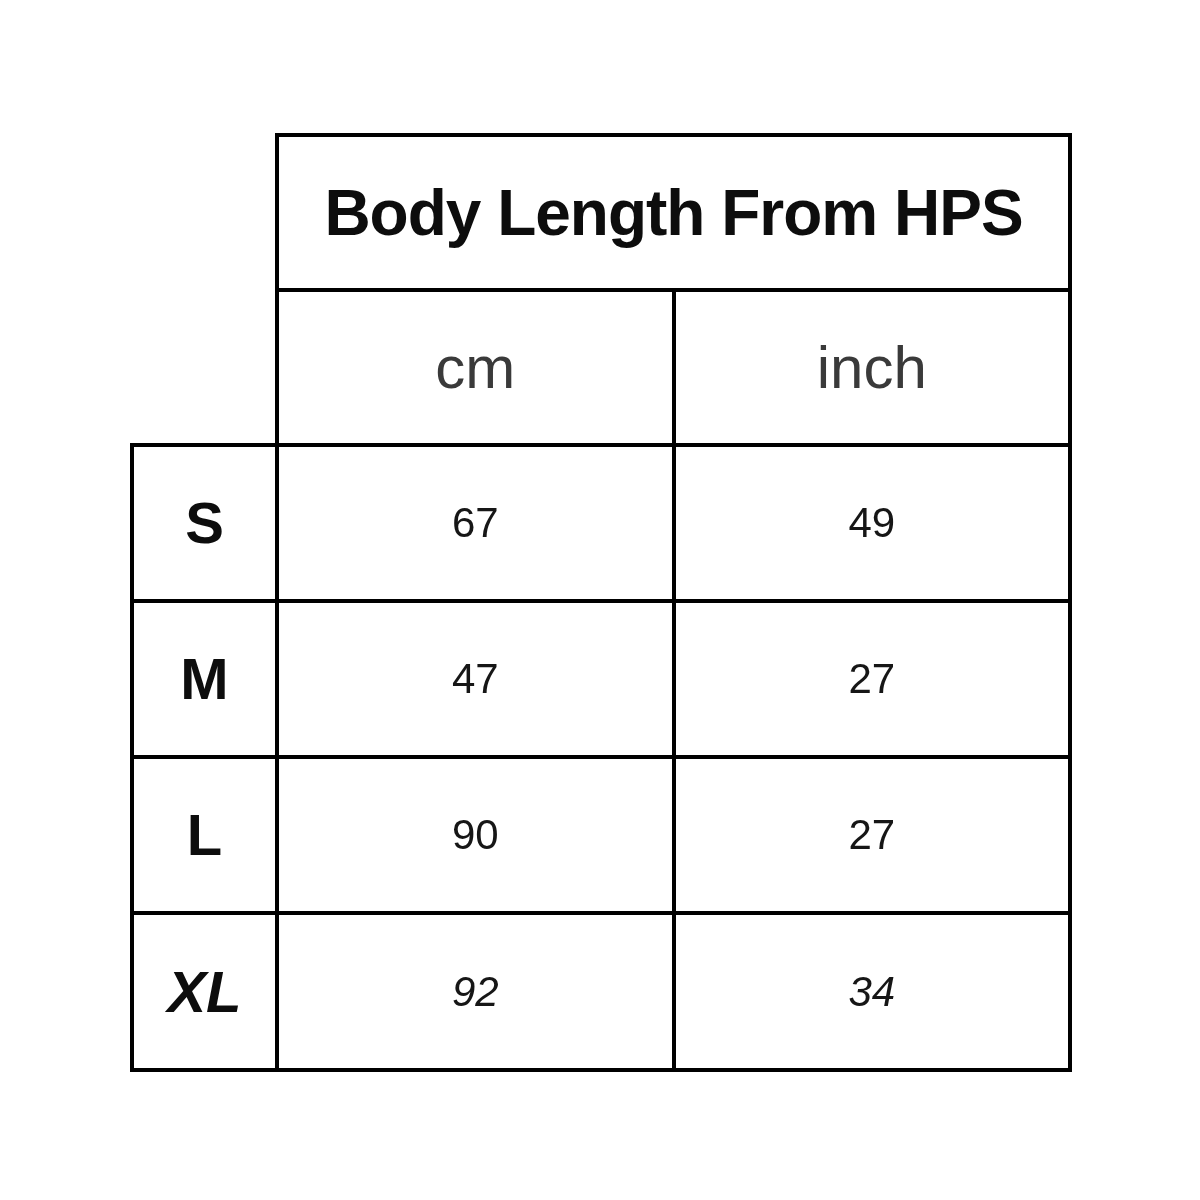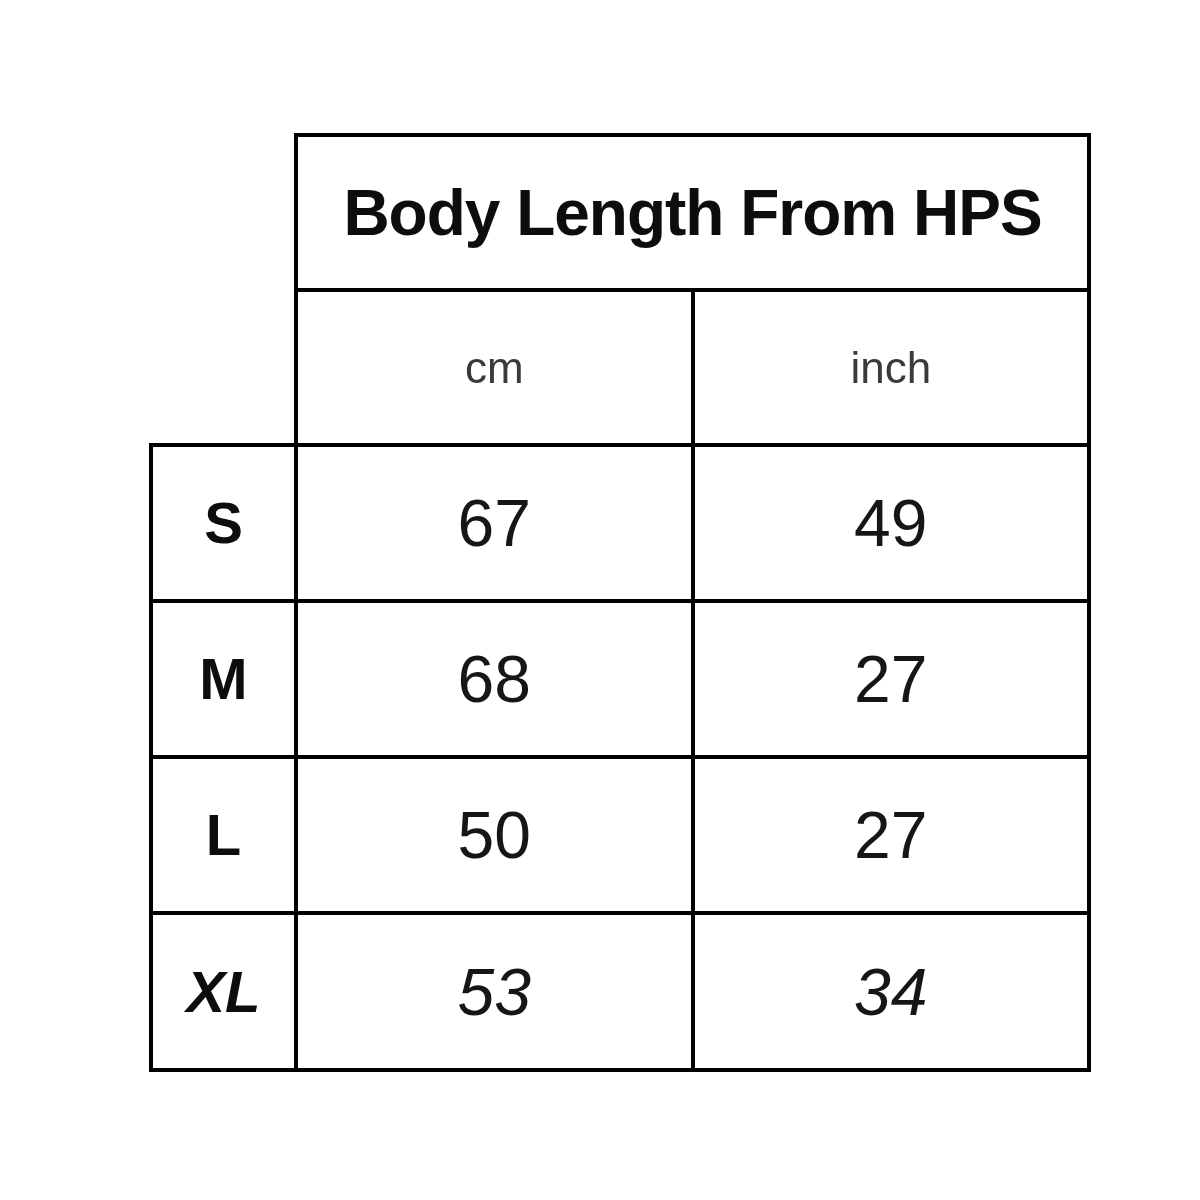--- a/index.html
+++ b/index.html
@@ -11,21 +11,20 @@
     height: 1200px;
     background: var(--background, #ffffff);
     font-family: "Liberation Sans", sans-serif;
     position: relative;
     overflow: hidden;
   }
   .canvas {
     position: absolute;
     inset: 0;
     background: var(--background, #ffffff);
-    margin-left: 19px;
   }
   table.size-table {
     position: absolute;
     left: 130px;
     top: 133px;
     width: 942px;
     height: 935px;
     border-collapse: collapse;
     table-layout: fixed;
   }
@@ -42,33 +41,33 @@
   td.title-cell {
     border: 4px solid var(--border, #000000);
     font-weight: 700;
     font-size: 64px;
     letter-spacing: -1px;
     color: var(--title, #0d0d0d);
   }
   td.unit-cell {
     border: 4px solid var(--border, #000000);
     font-weight: 400;
-    font-size: 44px;
+    font-size: 60px;
     color: var(--units, #3a3a3a);
   }
   td.size-cell {
     border: 4px solid var(--border, #000000);
     font-weight: 700;
     font-size: 58px;
     color: var(--title, #0d0d0d);
   }
   td.val-cell {
     border: 4px solid var(--border, #000000);
     font-weight: 400;
-    font-size: 66px;
+    font-size: 42px;
     color: var(--values, #161616);
   }
   tr.hdr-row    { height: 155px; }
   tr.unit-row   { height: 155px; }
   tr.data-row   { height: 156px; }
   tr.data-row-last { height: 157px; font-style: italic; }
 </style>
 </head>
 <body>
 
@@ -84,28 +83,28 @@
       <td class="unit-cell" style="width:361px;">cm</td>
       <td class="unit-cell" style="width:438px;">inch</td>
     </tr>
     <tr class="data-row">
       <td class="size-cell">S</td>
       <td class="val-cell">67</td>
       <td class="val-cell">49</td>
     </tr>
     <tr class="data-row">
       <td class="size-cell">M</td>
-      <td class="val-cell">68</td>
+      <td class="val-cell">47</td>
       <td class="val-cell">27</td>
     </tr>
     <tr class="data-row">
       <td class="size-cell">L</td>
-      <td class="val-cell">50</td>
+      <td class="val-cell">90</td>
       <td class="val-cell">27</td>
     </tr>
     <tr class="data-row-last">
       <td class="size-cell">XL</td>
-      <td class="val-cell">53</td>
+      <td class="val-cell">92</td>
       <td class="val-cell">34</td>
     </tr>
   </tbody>
     </table>
 </div>
 
 </body></html>

